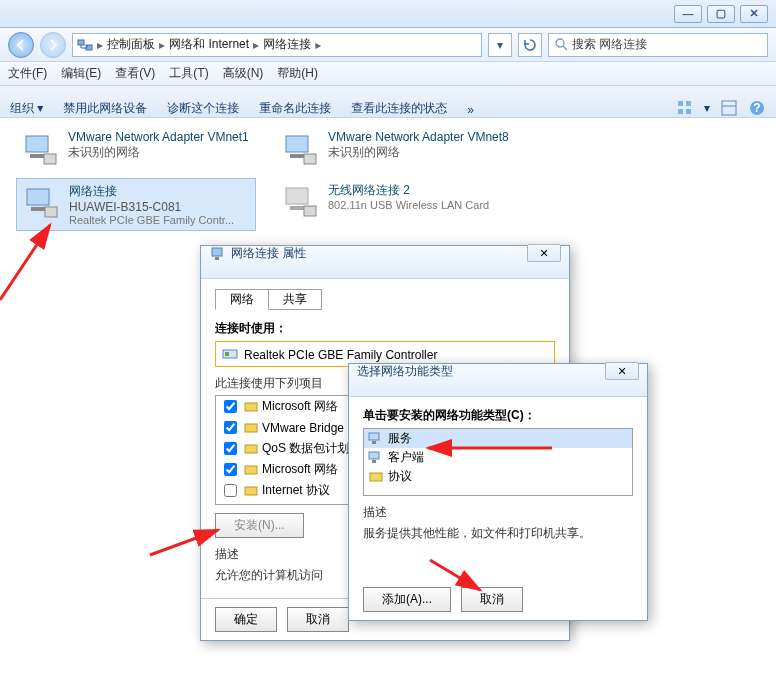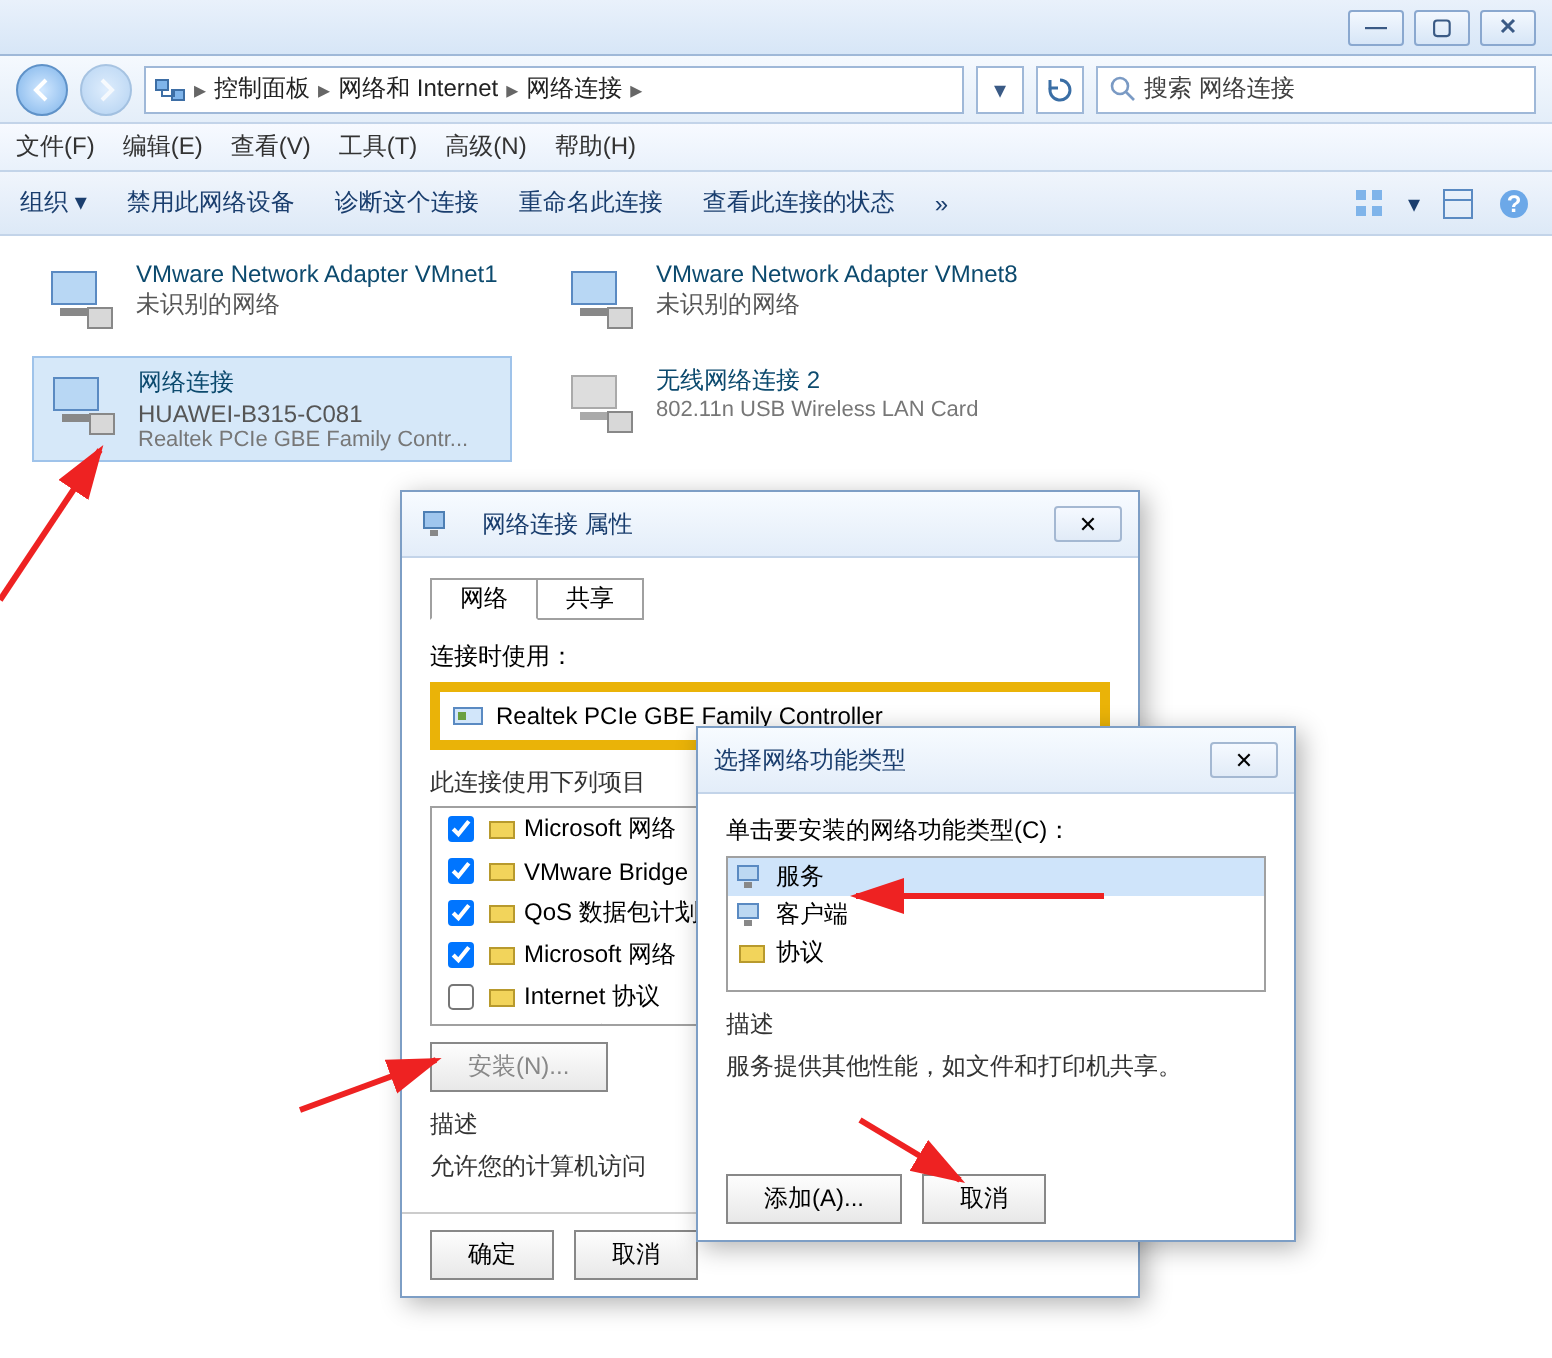--- a/index.html
+++ b/index.html
@@ -15,46 +15,46 @@
 .breadcrumb { flex: 1; height: 24px; border: 1px solid #9fb8d8; background: #fff; display: flex; align-items: center; padding: 0 4px; gap: 4px; }
 .bc-item { color: #222; }
 .bc-sep { color: #666; }
 .refresh { width: 24px; height: 24px; border: 1px solid #9fb8d8; background: #fff; display: flex; align-items: center; justify-content: center; color: #3a5a85; }
 .searchbox { width: 220px; height: 24px; border: 1px solid #9fb8d8; background: #fff; display: flex; align-items: center; padding: 0 6px; color: #404040; }
 
 
 .menubar { height: 24px; background: linear-gradient(#f7faff,#e9f1fb); border-bottom: 1px solid #c3d4e9; display: flex; align-items: center; padding: 0 8px; gap: 14px; color: #333; }
 
 
-.toolbar { height: 32px; background: linear-gradient(#f0f5fc,#dde9f7); border-bottom: 1px solid #c3d4e9; display: flex; align-items: center; padding: 0 10px; gap: 20px; color: #1a3e6e; }
+.toolbar { height: 32px; background: linear-gradient(#f0f5fc,#dde9f7); border-bottom: 1px solid #c3d4e9; display: flex; align-items: flex-end; padding: 0 10px; gap: 20px; color: #1a3e6e; }
 .toolbar .right { margin-left: auto; display: flex; gap: 10px; align-items: center; }
 .toolicon { width: 18px; height: 18px; display: inline-block; }
 
 
 .content { padding: 8px 16px; display: flex; flex-wrap: wrap; gap: 4px 20px; position: relative; }
 .conn-item { width: 240px; display: flex; gap: 8px; padding: 4px; }
 .conn-item.selected { background: #d6e8f9; border: 1px solid #9fc3ea; }
 .conn-icon { width: 40px; height: 40px; flex-shrink: 0; }
 .conn-text .t1 { color: #0c4a6e; }
 .conn-text .t2 { color: #555; }
 .conn-text .t3 { color: #777; font-size: 11px; }
 
 
 .dlg { position: absolute; background: #fff; border: 1px solid #7d9ec5; box-shadow: 3px 3px 12px rgba(0,0,0,0.3); }
-.dlg-title { height: 28px; background: linear-gradient(#f7fbff,#e3edf9); display: flex; align-items: center; padding: 16px 8px; gap: 16px; border-bottom: 1px solid #c3d4e9; }
+.dlg-title { height: 28px; background: linear-gradient(#f7fbff,#e3edf9); display: flex; align-items: flex-end; padding: 16px 8px; gap: 6px; border-bottom: 1px solid #c3d4e9; }
 .dlg-title .txt { flex: 1; color: #1a3e6e; }
 .dlg-close { width: 34px; height: 18px; border: 1px solid #a4b8d2; border-radius: 2px; background: linear-gradient(#f5f9ff,#e1ebf7); display: flex; align-items: center; justify-content: center; font-size: 11px; }
 .dlg-body { padding: 10px 14px 14px 14px; }
 
 .tab-row { display: flex; margin-bottom: 10px; }
 .tab { padding: 1px 14px; border: 1px solid #a0a0a0; background: #fff; margin-right: -1px; position: relative; }
 .tab.active { border-bottom-color: #fff; z-index: 2; }
 
-.lbl { margin-bottom: 4px; }
-.fieldbox { border: 5px solid #eab308; background: #fff; padding: 4px 6px; display: flex; align-items: center; gap: 6px; }
+.lbl { margin-bottom: 4px; font-weight: bold; }
+.fieldbox { border: 1px solid #eab308; background: #fff; padding: 4px 6px; display: flex; align-items: flex-end; gap: 6px; }
 .listbox { border: 1px solid #a0a0a0; background: #fff; height: 110px; overflow: hidden; }
 .listitem { display: flex; align-items: center; padding: 1px 4px; gap: 4px; }
 .btn { padding: 3px 18px; border: 1px solid #888; background: linear-gradient(#fdfdfd,#e8e8e8); }
 .btnrow { display: flex; justify-content: flex-start; gap: 10px; padding: 8px 14px; }
 
 .grouplbl { margin: 8px 0 3px 0; color: #333; }
 .desc { color: #333; margin-top: 4px; }
 
 .ico-net { width: 14px; height: 14px; display: inline-block; }
 svg { display: block; }

